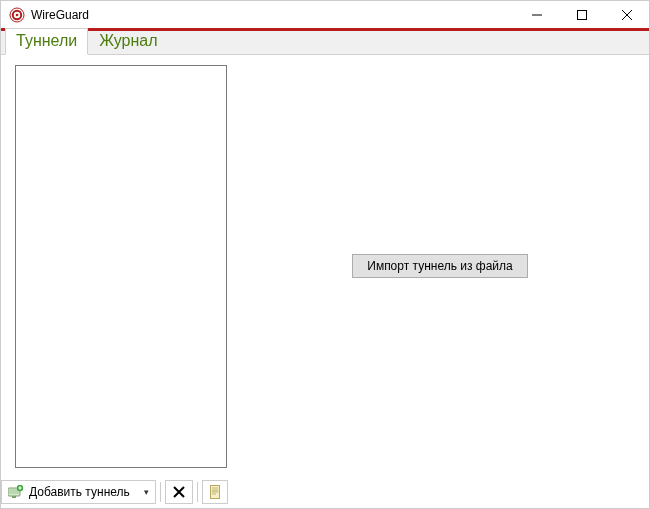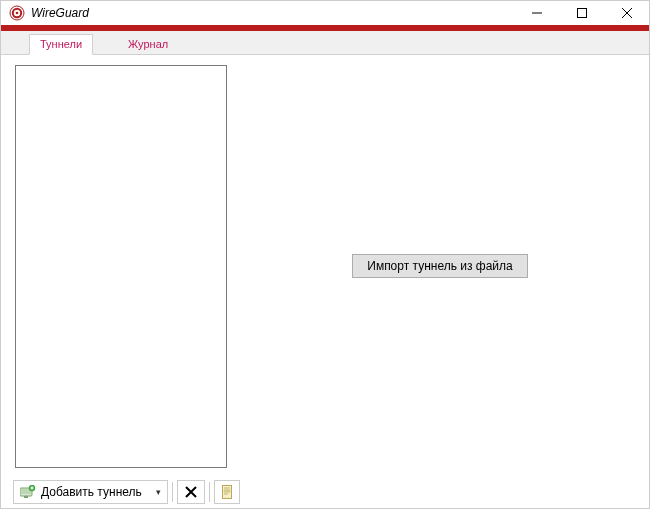--- a/index.html
+++ b/index.html
@@ -12,22 +12,21 @@
     width: 650px;
     height: 509px;
     overflow: hidden;
     border: 1px solid #ccc;
   }
   .titlebar {
     height: 30px;
     display: flex;
     align-items: center;
     background: #fff;
-    border-bottom: 6px solid #b91c1c;
-    font-style: italic;
+    border-bottom: 3px solid #b91c1c;
   }
   .titlebar .app-icon {
     width: 16px;
     height: 16px;
     margin-left: 8px;
     margin-right: 6px;
   }
   .titlebar .title {
     flex: 0 0 auto;
     font-size: 12px;
@@ -45,26 +44,25 @@
   .tabbar {
     height: 24px;
     background: #f0f0f0;
     border-bottom: 1px solid #d0d0d0;
     display: flex;
     align-items: flex-end;
     padding-left: 4px;
   }
   .tab {
     padding: 3px 10px 4px 10px;
-    font-size: 11px;
-    color: #be185d;
+    font-size: 16px;
+    color: #4d7c0f;
     border: 1px solid transparent;
     border-bottom: none;
     position: relative;
-    margin-left: 24px;
   }
   .tab.active {
     background: #fff;
     border: 1px solid #d0d0d0;
     border-bottom: 1px solid #fff;
     margin-bottom: -1px;
   }
   .content {
     display: flex;
     height: calc(509px - 30px - 24px - 32px - 2px);
@@ -94,21 +92,20 @@
     border: 1px solid #adadad;
     color: #000;
     cursor: default;
   }
   .bottom-toolbar {
     height: 32px;
     display: flex;
     align-items: center;
     gap: 0;
     background: #fff;
-    margin-left: 12px;
   }
   .tb-btn {
     height: 24px;
     display: flex;
     align-items: center;
     justify-content: center;
     background: #fff;
     border: 1px solid #ccc;
     padding: 0 6px;
     font-size: 12px;

